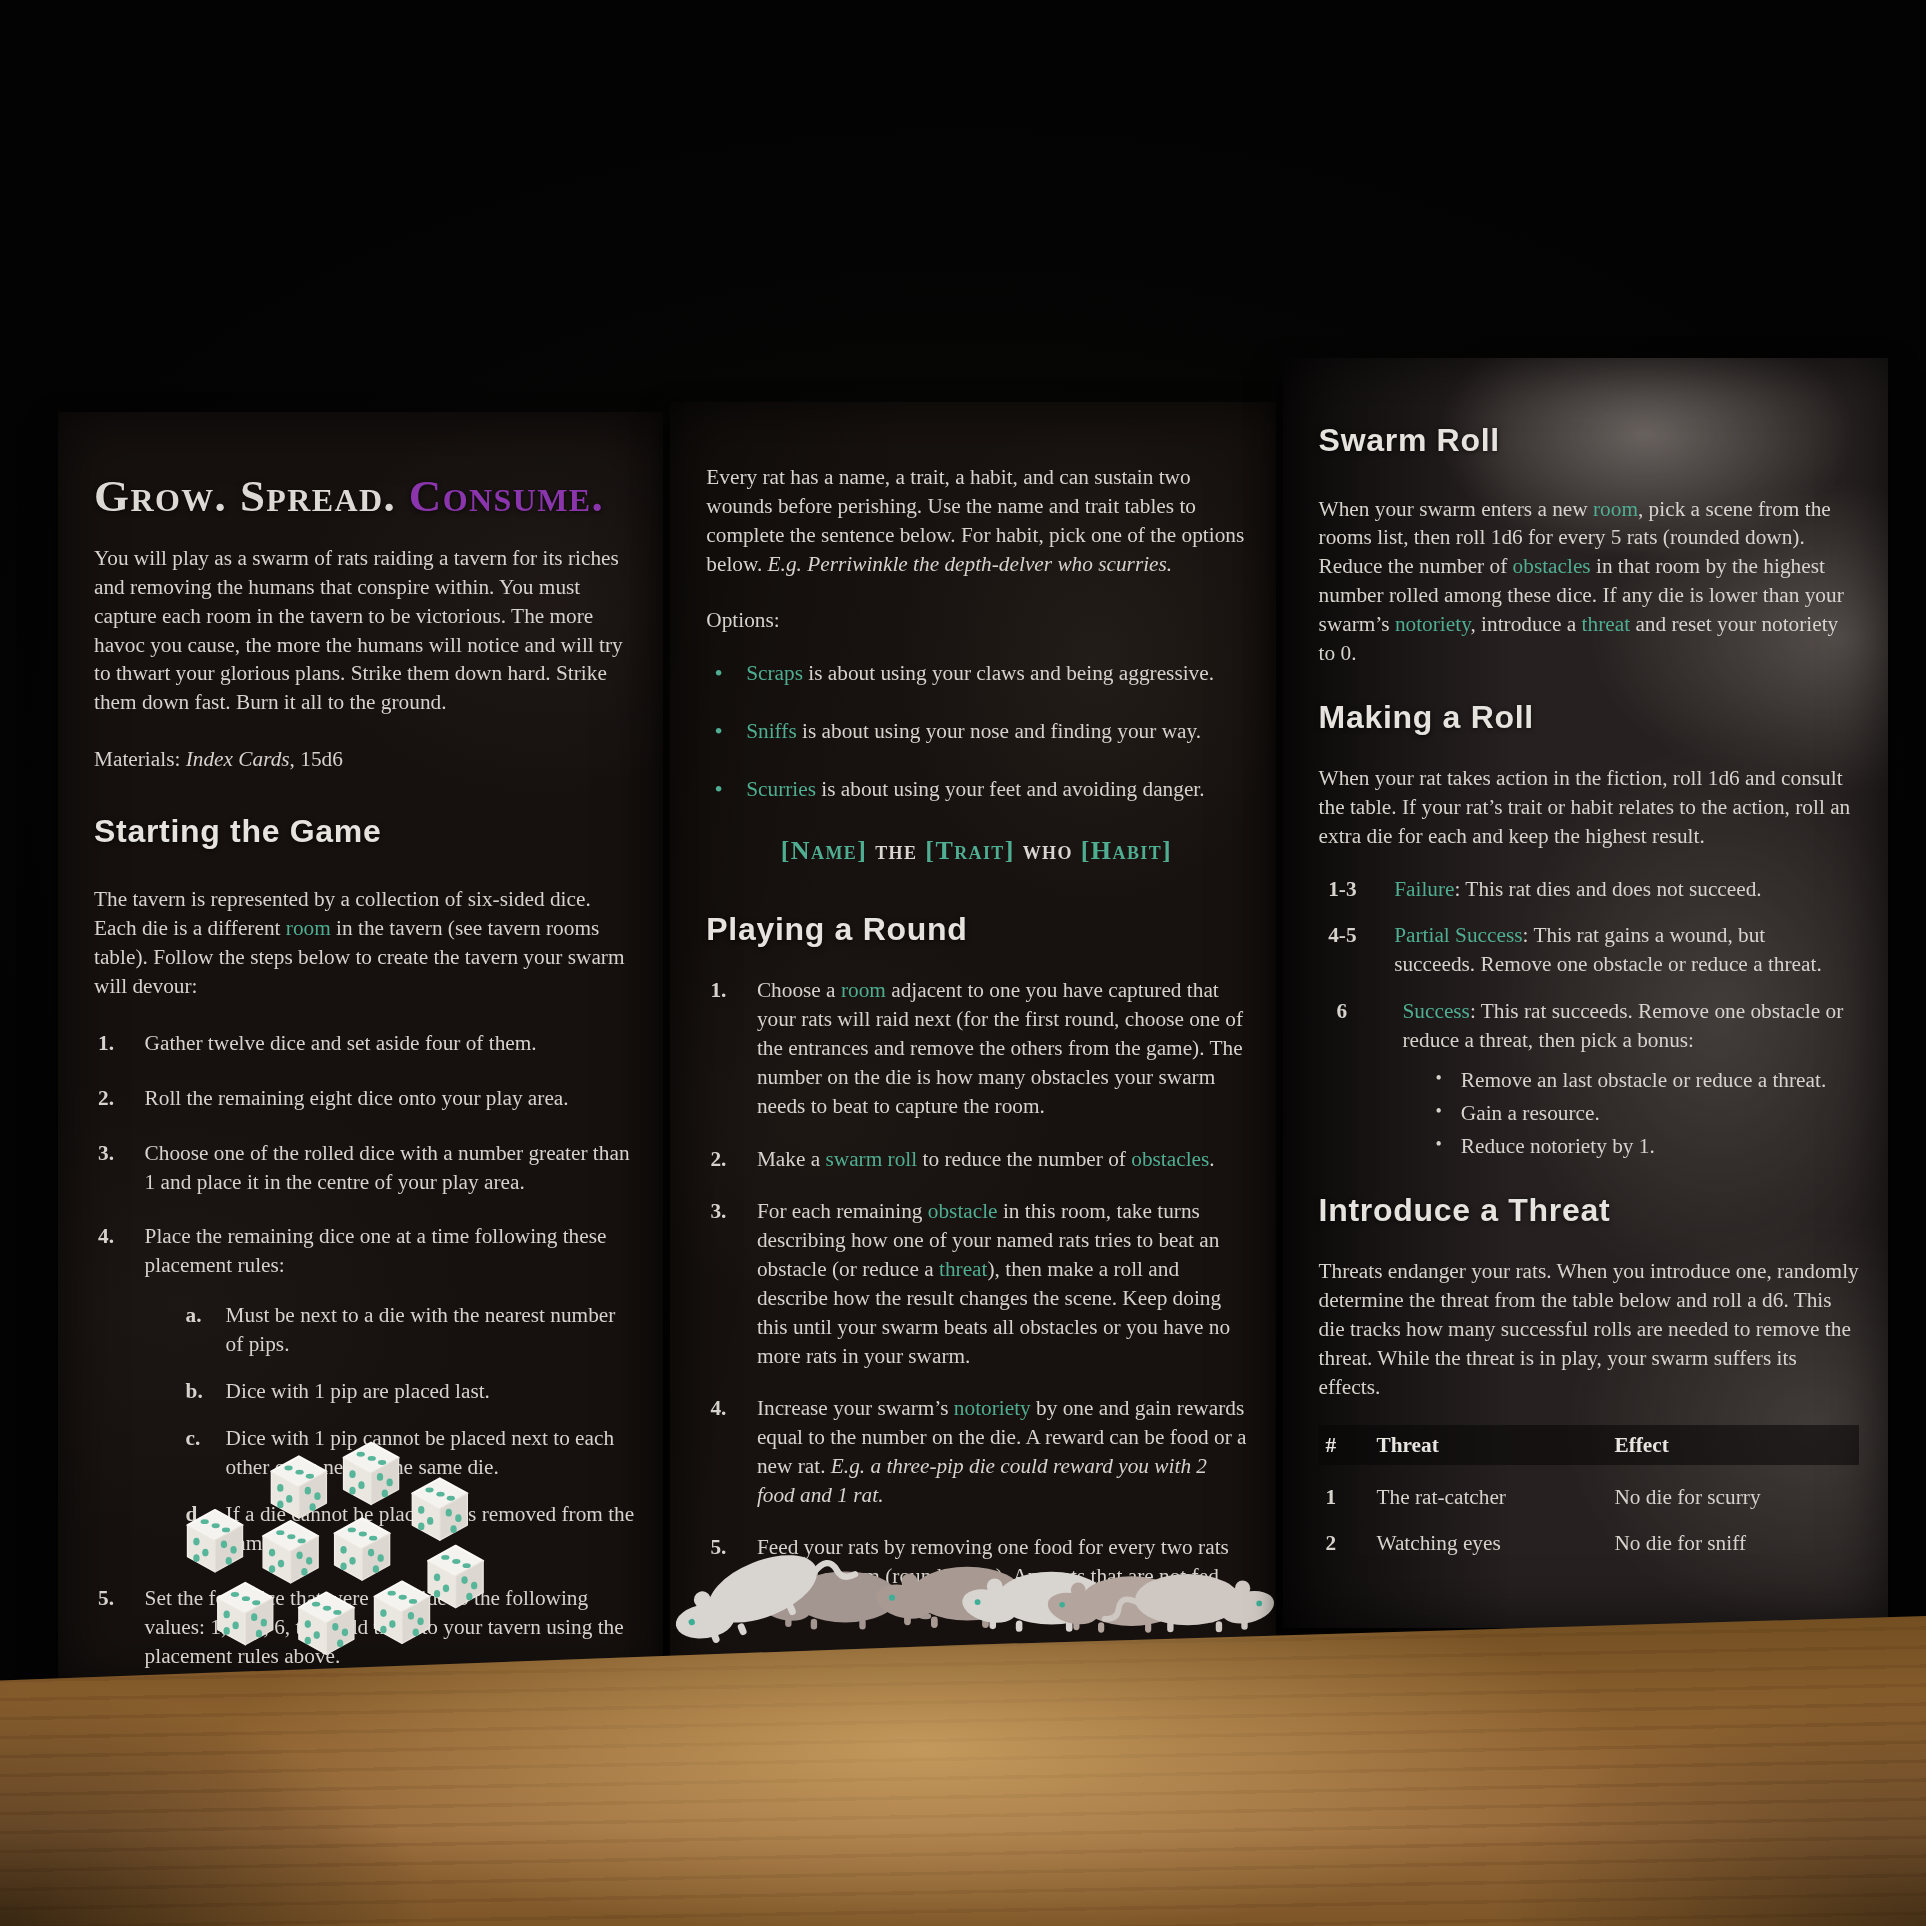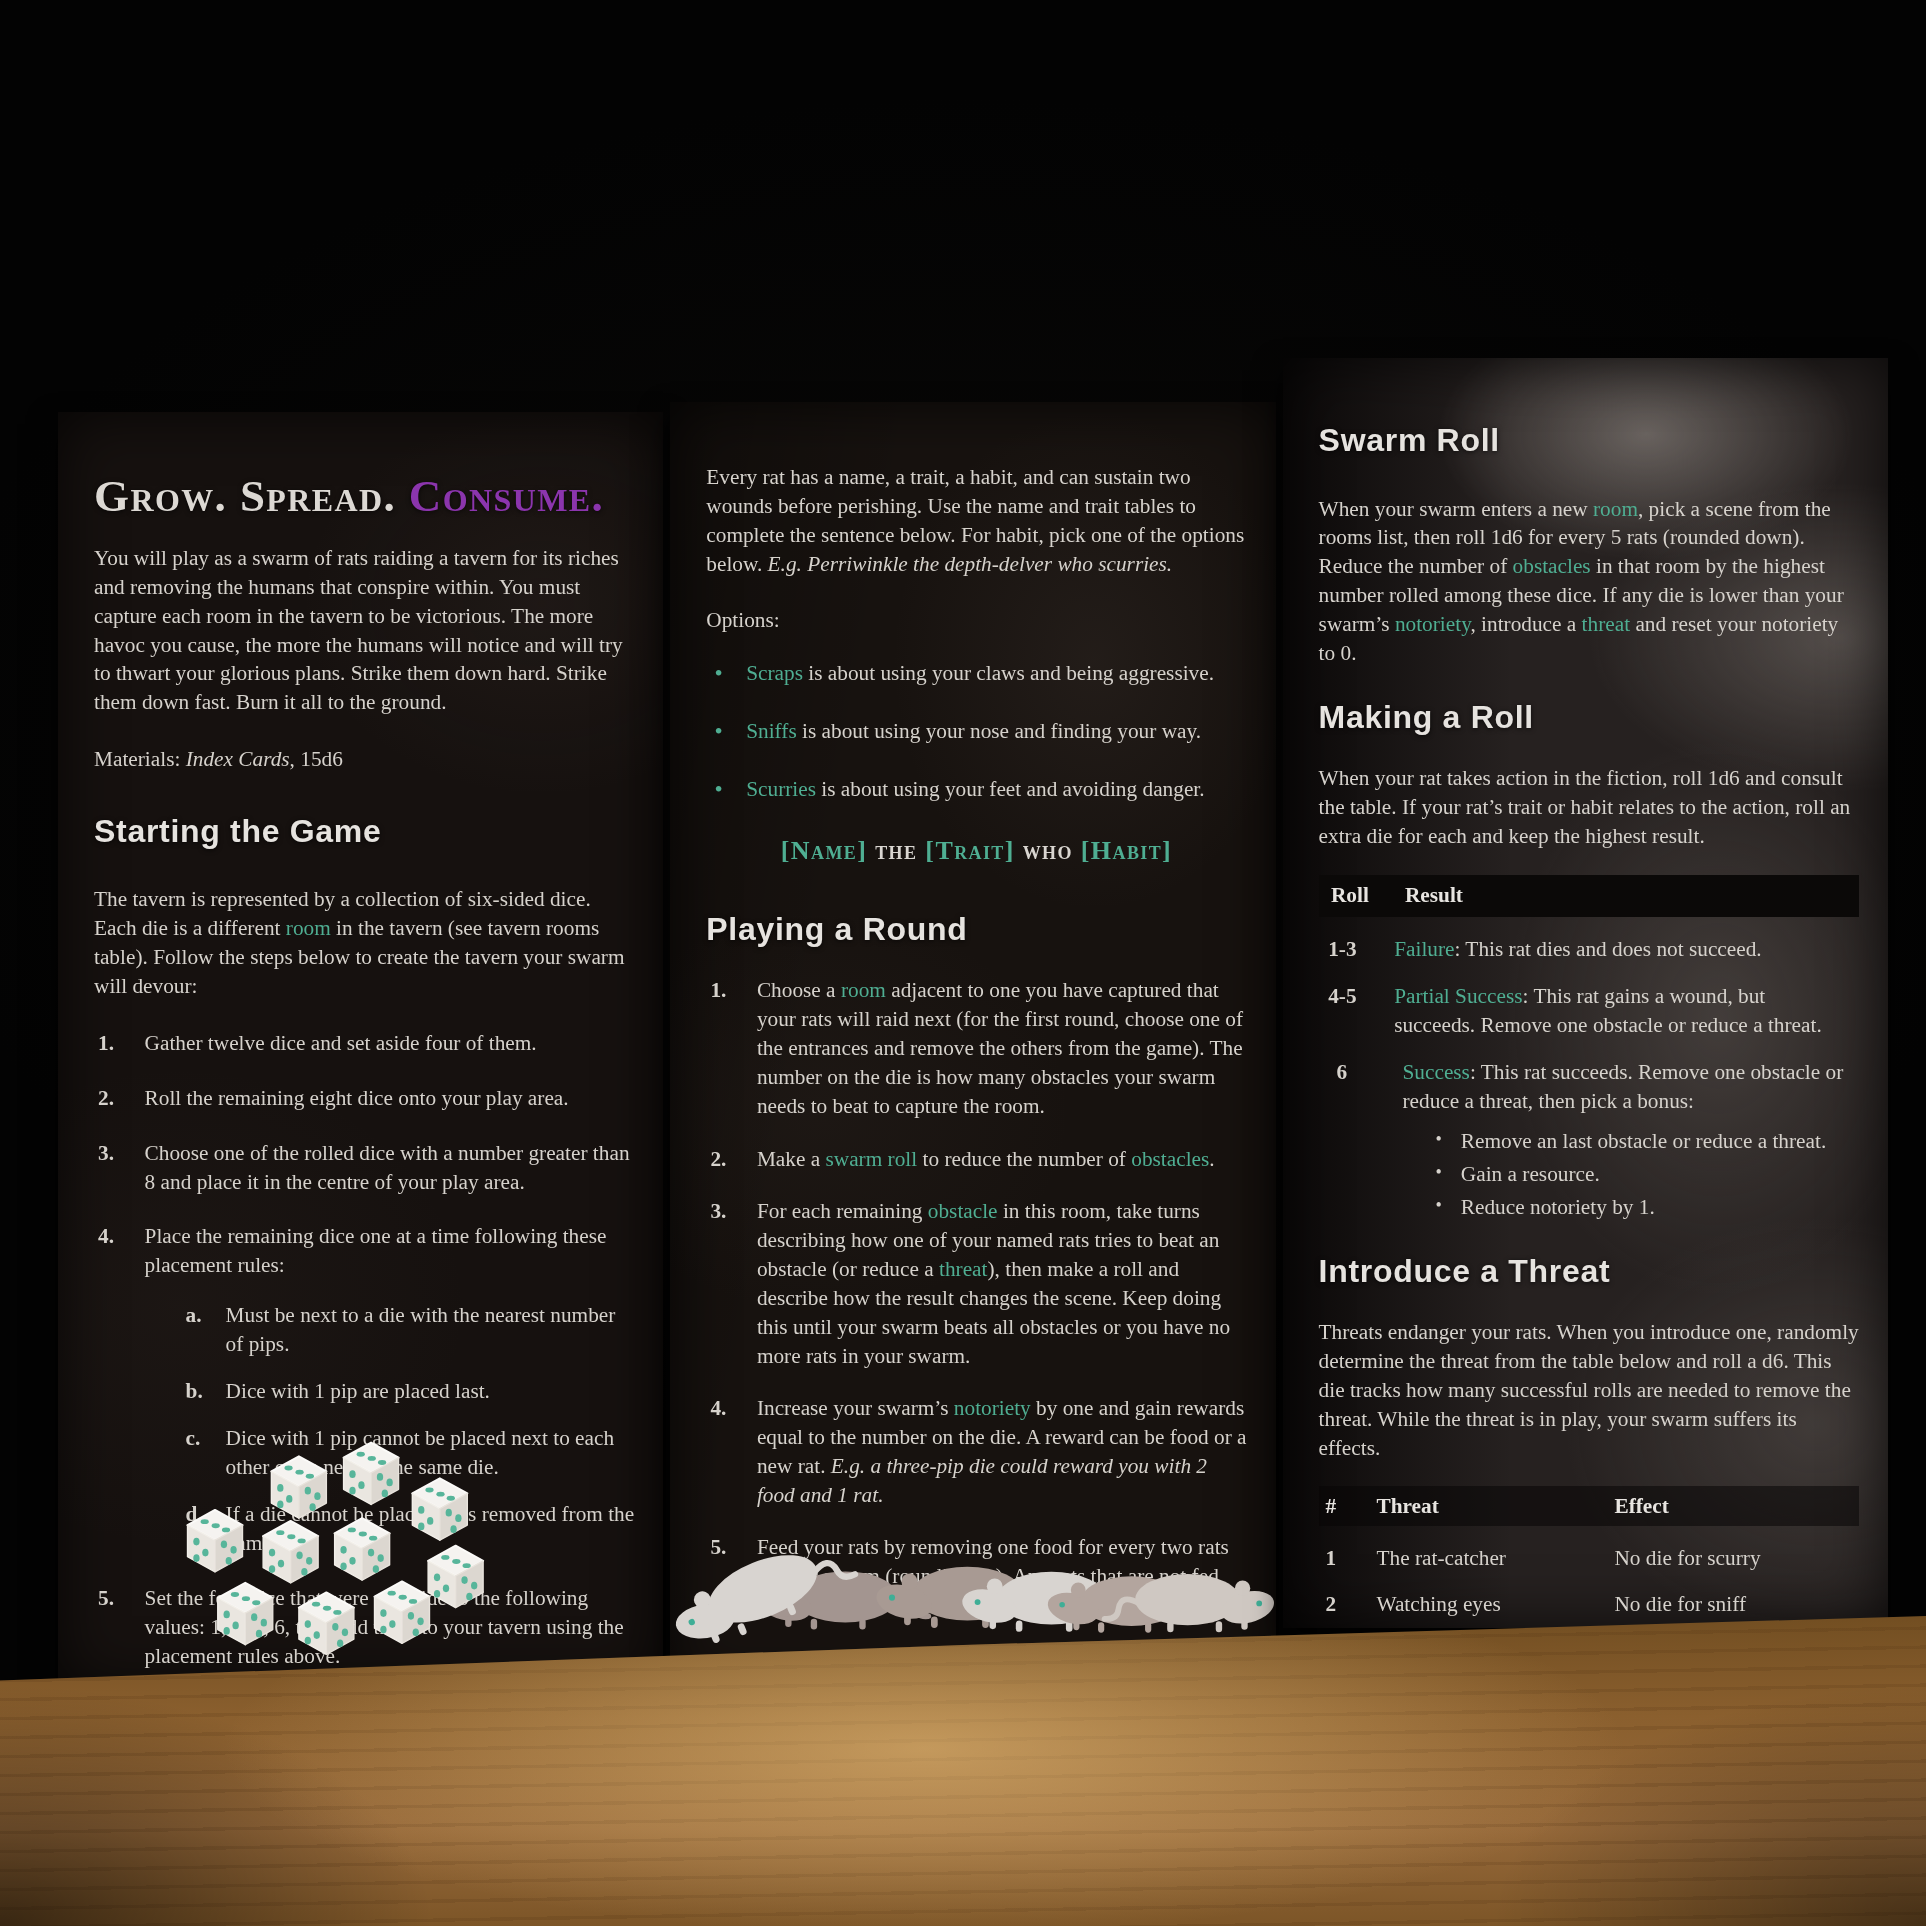--- a/index.html
+++ b/index.html
@@ -101,21 +101,21 @@
         <div class="step">
           <span class="num">1.</span>
           <span><span>Gather twelve dice and set aside four of them.</span></span>
         </div>
         <div class="step">
           <span class="num">2.</span>
           <span><span>Roll the remaining eight dice onto your play area.</span></span>
         </div>
         <div class="step">
           <span class="num">3.</span>
-          <span><span>Choose one of the rolled dice with a number greater than 8 and place it in the centre of your play area.</span></span>
+          <span><span>Choose one of the rolled dice with a number greater than 1 and place it in the centre of your play area.</span></span>
         </div>
         <div class="step">
           <span class="num">4.</span>
           <span>
             <span><span>Place the remaining dice one at a time following these placement rules:</span></span>
             <span class="substeps" style="display:block">
               <span class="substep">
                 <span class="num">a.</span>
                 <span><span>Must be next to a die with the nearest number of pips.</span></span>
               </span>
@@ -256,24 +256,20 @@
     </section>
 
     <section class="panel panel-right">
       <h2>Swarm Roll</h2>
       <p><span>When your swarm enters a new </span><span class="teal">room</span><span>, pick a scene from the rooms list, then roll 1d6 for every 5 rats (rounded down). Reduce the number of </span><span class="teal">obstacles</span><span> in that room by the highest number rolled among these dice. If any die is lower than your swarm’s </span><span class="teal">notoriety</span><span>, introduce a </span><span class="teal">threat</span><span> and reset your notoriety to 0.</span></p>
 
       <h2 class="tight">Making a Roll</h2>
       <p style="margin-bottom:23.4px"><span>When your rat takes action in the fiction, roll 1d6 and consult the table. If your rat’s trait or habit relates to the action, roll an extra die for each and keep the highest result.</span></p>
 
       <div>
-        <div class="rt-head">
-          <span class="rt-roll-col">Roll</span>
-          <span>Result</span>
-        </div>
         <div class="rt-row">
           <span class="roll">1-3</span>
           <span><span class="teal">Failure</span><span>: This rat dies and does not succeed.</span></span>
         </div>
         <div class="rt-row">
           <span class="roll">4-5</span>
           <span><span class="teal">Partial Success</span><span>: This rat gains a wound, but succeeds. Remove one obstacle or reduce a threat.</span></span>
         </div>
         <div class="rt-row">
           <span class="roll" style="padding-left:13.8px">6</span>

